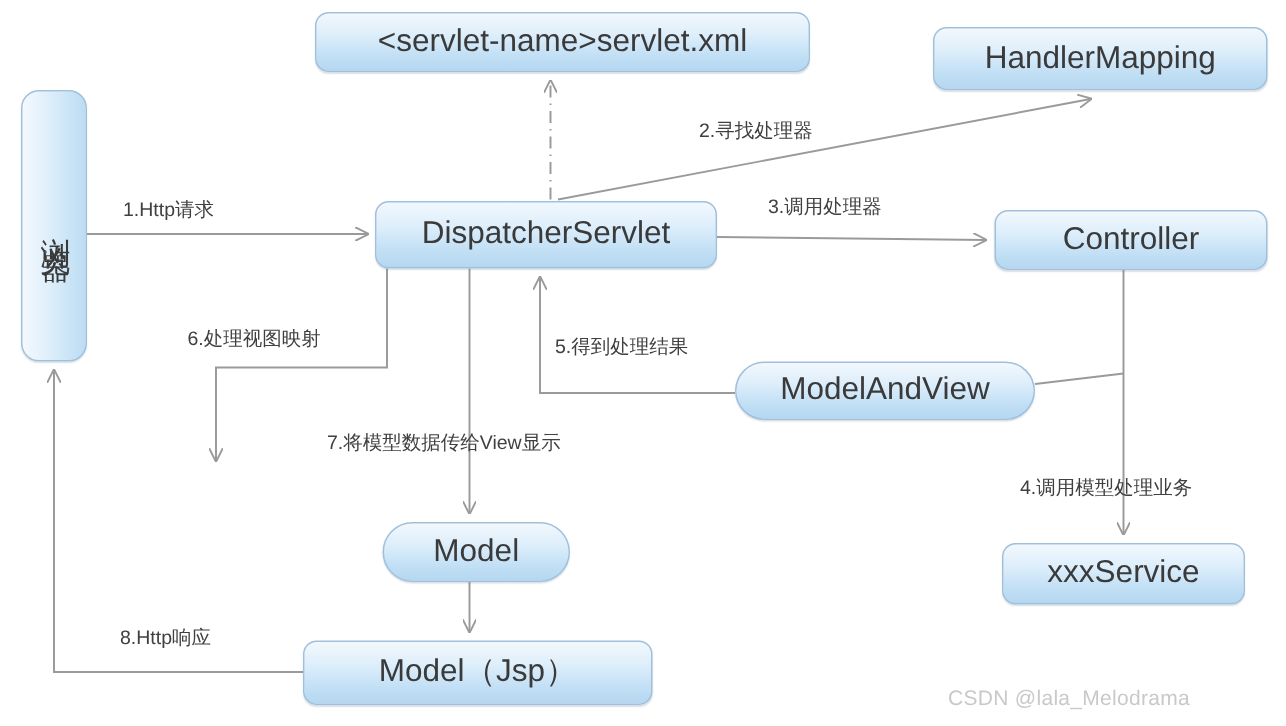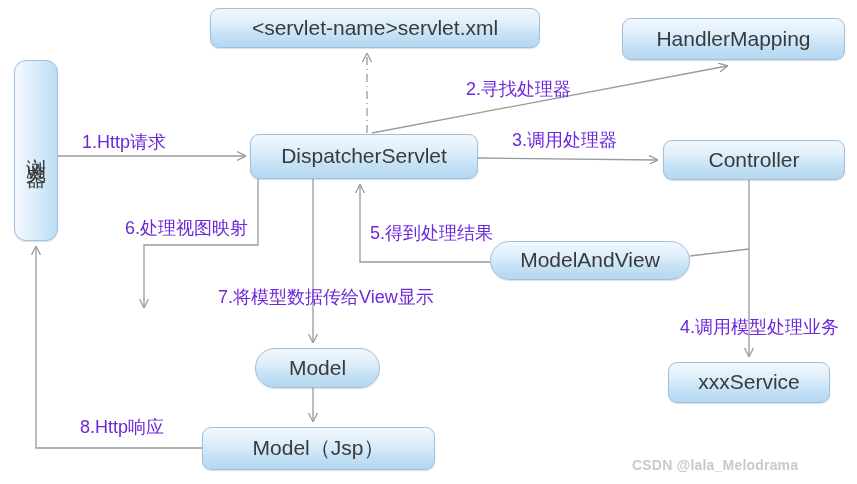--- a/index.html
+++ b/index.html
@@ -68,43 +68,42 @@
   #node-dispatcher   { left:250px; top:134px; width:228px; height:45px;  font-size:21px; }
   #node-controller   { left:663px; top:140px; width:182px; height:40px;  font-size:21px; }
   #node-modelandview { left:490px; top:241px; width:200px; height:39px;  font-size:21px; }
   #node-viewresolver { left:52px;  top:313px; width:184px; height:39px;  font-size:21px; }
   #node-model        { left:255px; top:348px; width:125px; height:40px;  font-size:21px;align-items:center; }
   #node-xxxservice   { left:668px; top:362px; width:162px; height:41px;  font-size:21px; }
   #node-view         { left:202px; top:427px; width:233px; height:43px;  font-size:21px; }
 
   .edge-label {
     position: absolute;
-    color: #6d28d9;
-    font-size: 18px;
+    color: #404040;
+    font-size: 13px;
     white-space: nowrap;
     line-height: 1;
   }
   #lbl-1 { left:82px;  top:133px; }
   #lbl-2 { left:466px; top:80px;  }
   #lbl-3 { left:512px; top:131px; }
   #lbl-4 { left:680px; top:318px; }
   #lbl-5 { left:370px; top:224px; }
   #lbl-6 { left:125px; top:219px; }
   #lbl-7 { left:218px; top:288px; }
   #lbl-8 { left:80px;  top:418px; }
 
   #watermark {
     position: absolute;
     left: 632px;
     top: 457px;
     color: #c9c9c9;
     font-size: 14px;
     white-space: nowrap;
     letter-spacing: 0.2px;
-    font-weight: bold;
   }
 </style>
 </head>
 <body>
 
 <div id="canvas">
 
   <svg class="edges" viewBox="0 0 857 484" xmlns="http://www.w3.org/2000/svg">
     <defs>
       <marker id="arrow" viewBox="0 0 10 10" refX="9" refY="5" markerWidth="7" markerHeight="7" orient="auto-start-reverse">

